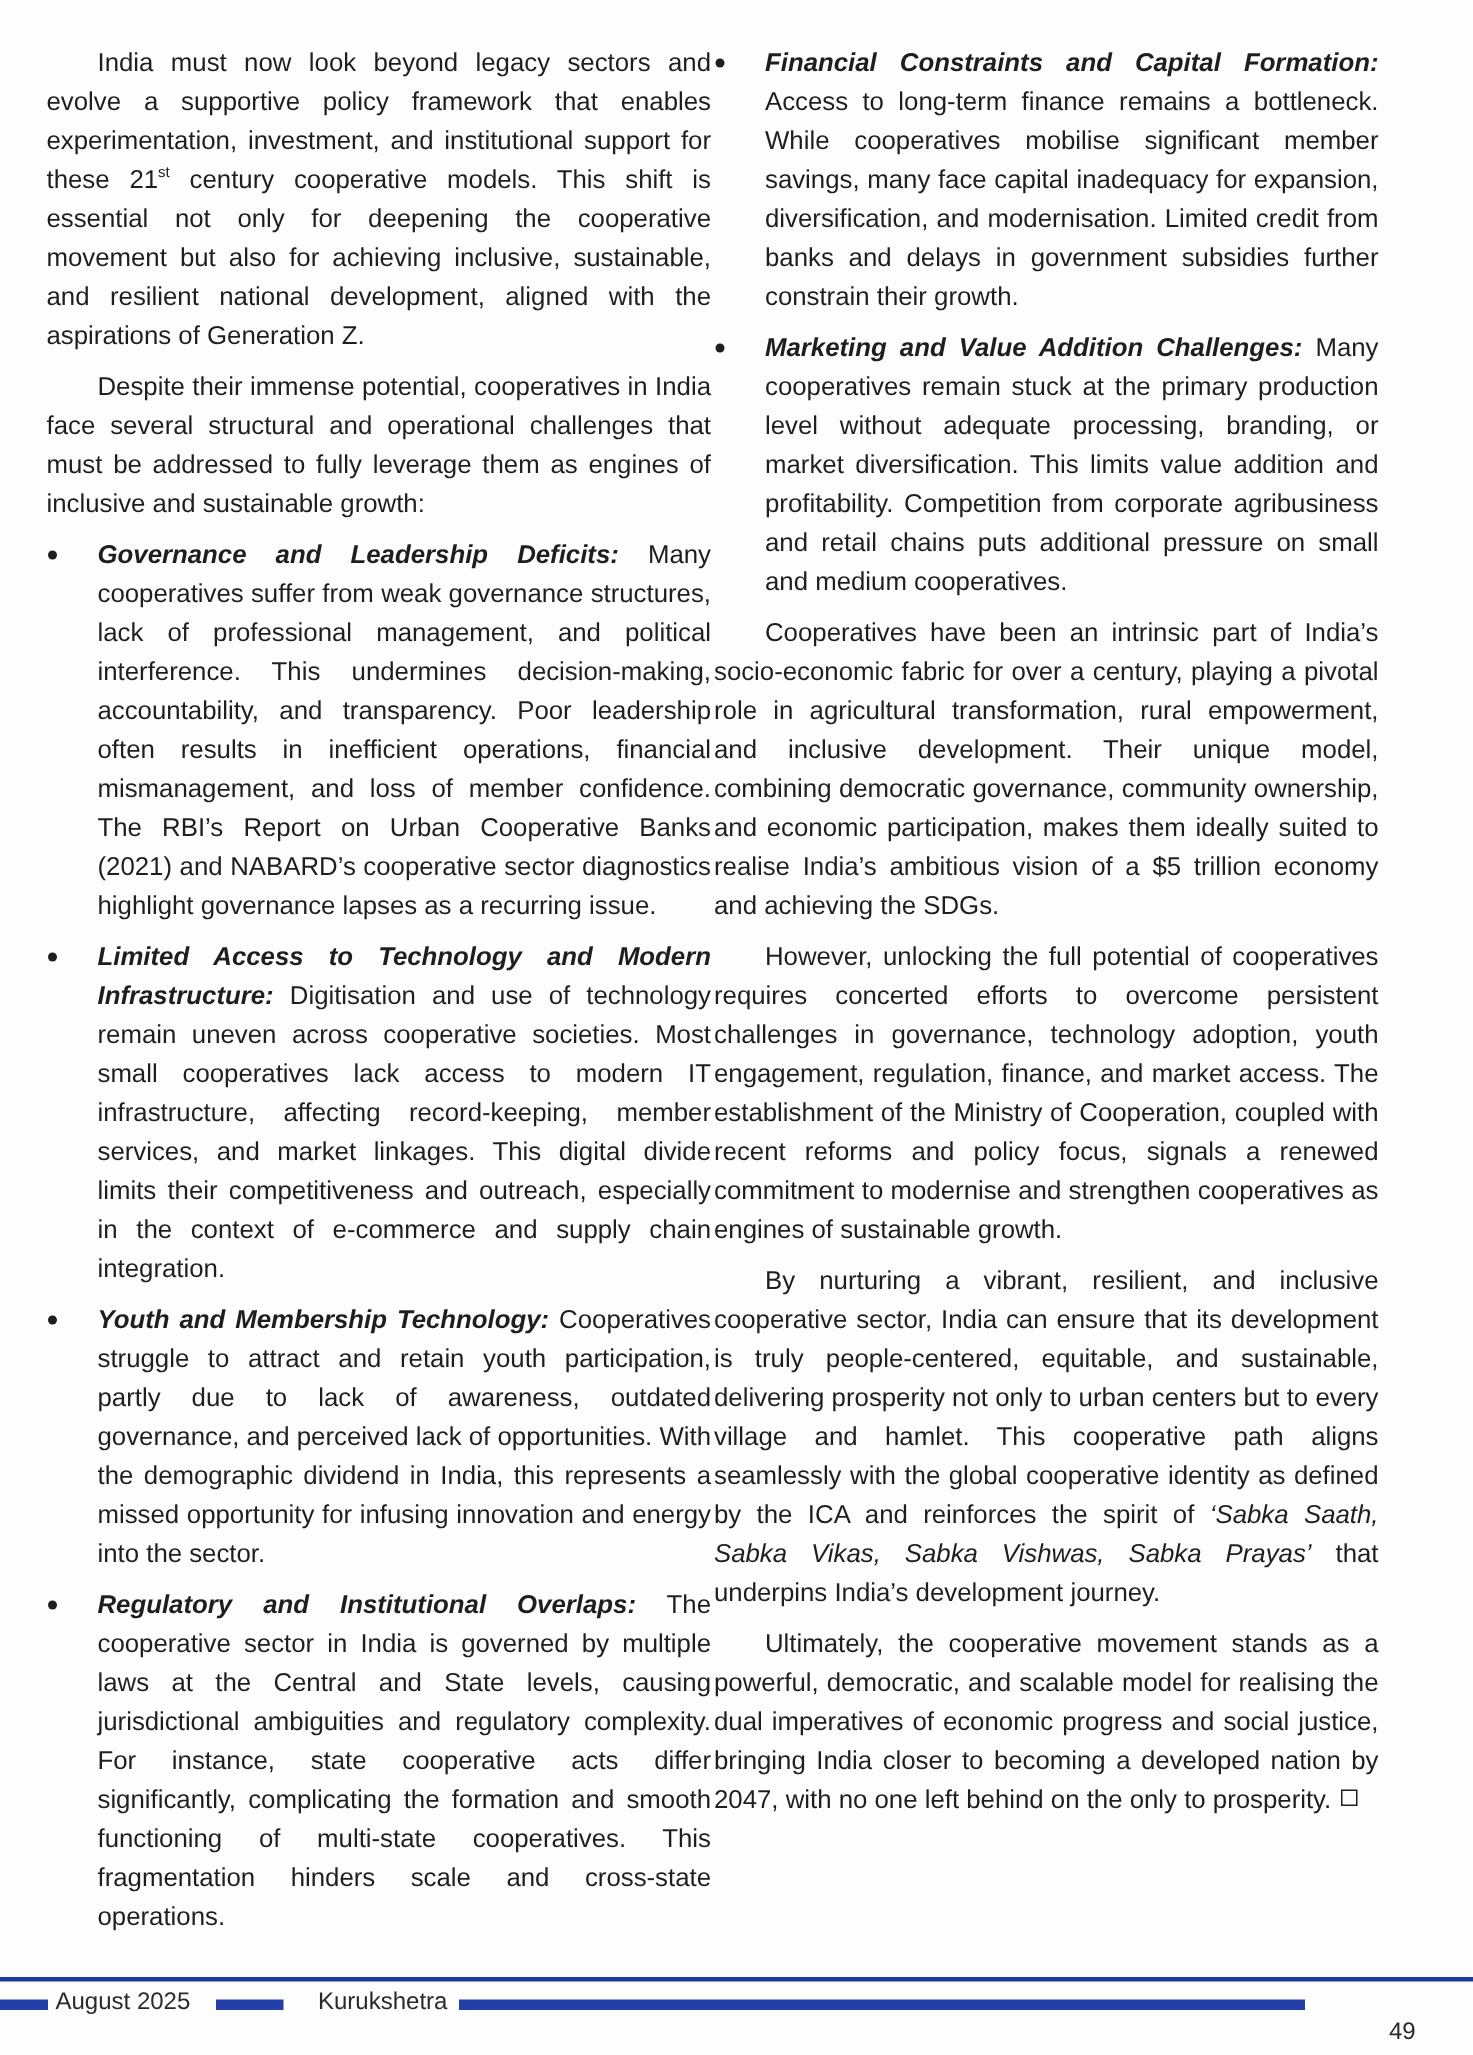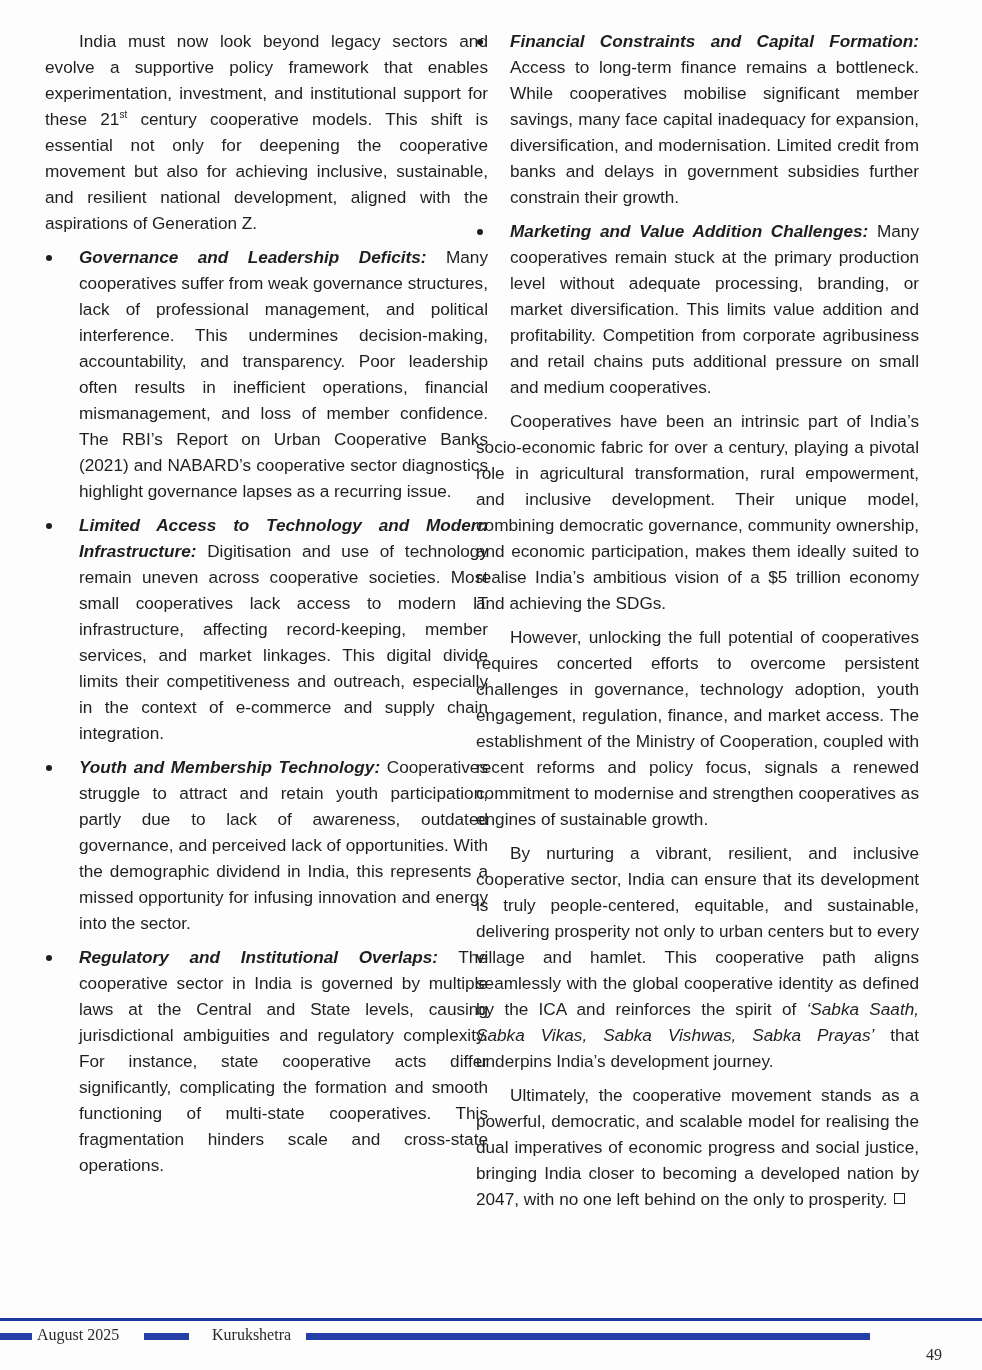--- a/index.html
+++ b/index.html
@@ -7,21 +7,21 @@
     width: 982px; height: 1370px; position: relative; overflow: hidden;
     background: #fdfdfd;
     font-family: "Liberation Sans", sans-serif;
     color: #1e1e1e;
   }
   .col {
     position: absolute; top: 28px; width: 410px;
     font-size: 17.2px; line-height: 26px;
     text-align: justify;
   }
-  .col-left { left: 45px; width: 443px; }
+  .col-left { left: 31px; width: 443px; }
   .col-right { left: 476px; width: 443px; }
   p { margin: 0 0 8px 0; }
   p.indent { text-indent: 34px; }
   h2 {
     margin: 0 0 8px 0; font-size: 17.5px; line-height: 26px;
     font-weight: bold; color: #b22a1a;
   }
   ul.bullets { list-style: none; margin: 0; padding: 0; }
   ul.bullets li {
     position: relative; padding-left: 34px; margin-bottom: 8px;
@@ -36,32 +36,32 @@
     display: inline-block; width: 9px; height: 9px; border: 1.6px solid #1e1e1e;
     vertical-align: 1px; margin-left: 2px;
   }
   
   .footer-rule {
     position: absolute; left: 0; top: 1318px; width: 982px; height: 3px; background: #1f3a9e;
   }
   .footer {
     position: absolute; left: 0; top: 1322px; width: 902px; height: 28px;
     font-size: 16px;
-    font-family: Liberation Serif, serif;
   }
   .fbar { position: absolute; top: 11px; height: 7px; background: #2440a8; }
   .ftext { position: absolute; top: 2px; color: #2a2a2a; line-height: 22px; }
 </style>
 </head>
 <body>
 
 <div class="col col-left">
   <p class="indent"><span>India must now look beyond legacy sectors and evolve a supportive policy framework that enables experimentation, investment, and institutional support for these 21</span><sup>st</sup><span> century cooperative models. This shift is essential not only for deepening the cooperative movement but also for achieving inclusive, sustainable, and resilient national development, aligned with the aspirations of Generation Z.</span></p>
 
 
+  <p class="indent">Despite their immense potential, cooperatives in India face several structural and operational challenges that must be addressed to fully leverage them as engines of inclusive and sustainable growth:</p>
 
   <ul class="bullets">
     <li><span class="dot"></span><span class="lead">Governance and Leadership Deficits:</span><span> Many cooperatives suffer from weak governance structures, lack of professional management, and political interference. This undermines decision-making, accountability, and transparency. Poor leadership often results in inefficient operations, financial mismanagement, and loss of member confidence. The RBI’s Report on Urban Cooperative Banks (2021) and NABARD’s cooperative sector diagnostics highlight governance lapses as a recurring issue.</span></li>
     <li><span class="dot"></span><span class="lead">Limited Access to Technology and Modern Infrastructure:</span><span> Digitisation and use of technology remain uneven across cooperative societies. Most small cooperatives lack access to modern IT infrastructure, affecting record-keeping, member services, and market linkages. This digital divide limits their competitiveness and outreach, especially in the context of e-commerce and supply chain integration.</span></li>
     <li><span class="dot"></span><span class="lead">Youth and Membership Technology:</span><span> Cooperatives struggle to attract and retain youth participation, partly due to lack of awareness, outdated governance, and perceived lack of opportunities. With the demographic dividend in India, this represents a missed opportunity for infusing innovation and energy into the sector.</span></li>
     <li><span class="dot"></span><span class="lead">Regulatory and Institutional Overlaps:</span><span> The cooperative sector in India is governed by multiple laws at the Central and State levels, causing jurisdictional ambiguities and regulatory complexity. For instance, state cooperative acts differ significantly, complicating the formation and smooth functioning of multi-state cooperatives. This fragmentation hinders scale and cross-state operations.</span></li>
   </ul>
 </div>
 
 <div class="col col-right">

